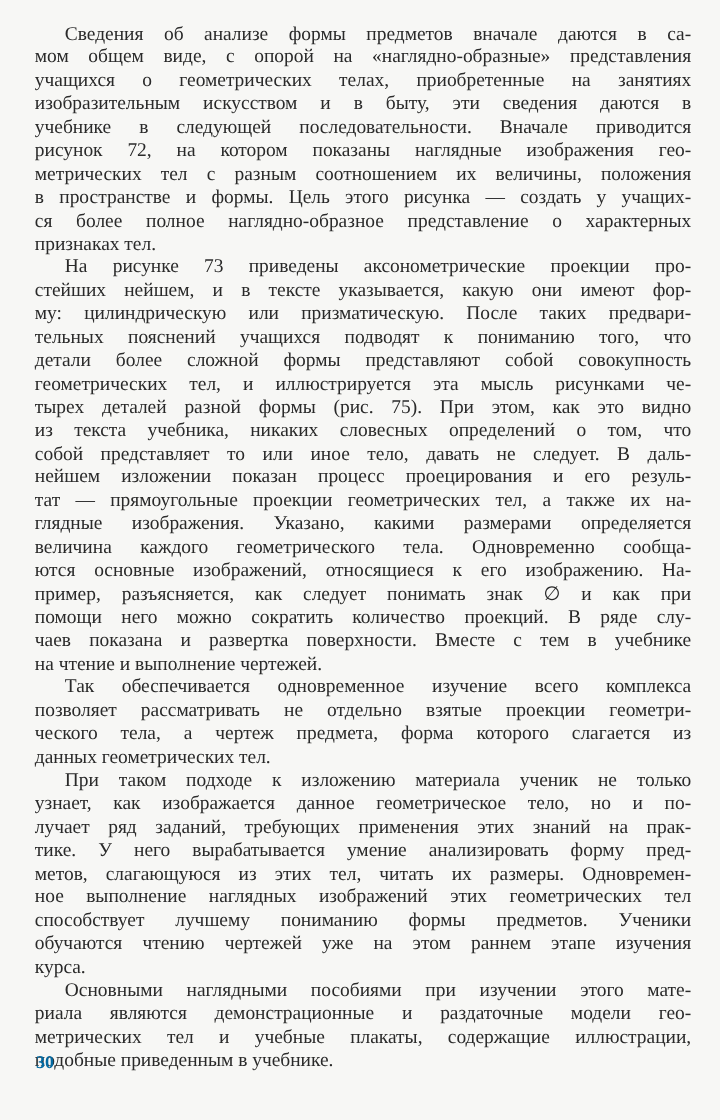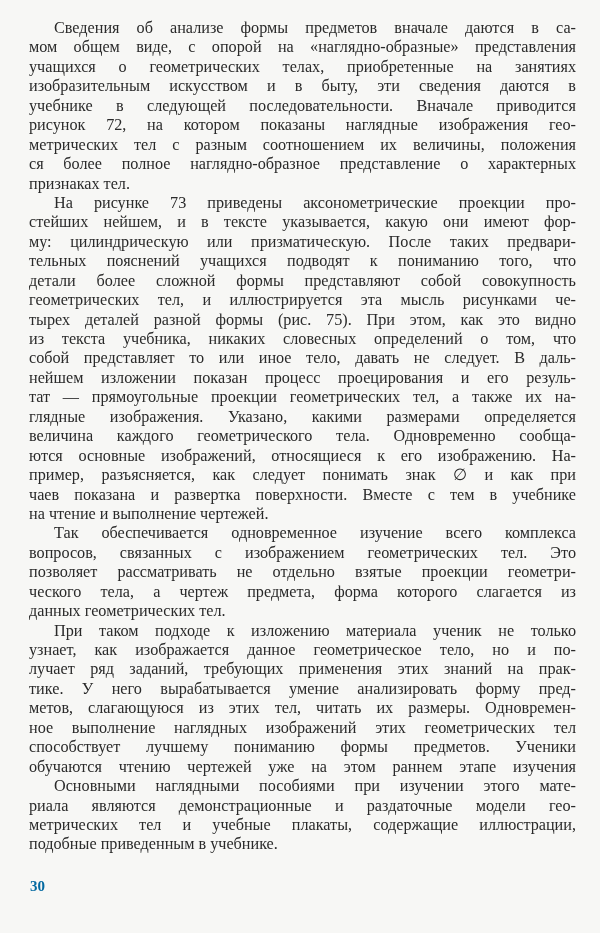--- a/index.html
+++ b/index.html
@@ -42,61 +42,63 @@
 <div class="page">
 
   <div>
     <span class="line indent">Сведения об анализе формы предметов вначале даются в са-</span>
     <span class="line">мом общем виде, с опорой на «наглядно-образные» представления</span>
     <span class="line">учащихся о геометрических телах, приобретенные на занятиях</span>
     <span class="line">изобразительным искусством и в быту, эти сведения даются в</span>
     <span class="line">учебнике в следующей последовательности. Вначале приводится</span>
     <span class="line">рисунок 72, на котором показаны наглядные изображения гео-</span>
     <span class="line">метрических тел с разным соотношением их величины, положения</span>
+    <span class="line">в пространстве и формы. Цель этого рисунка — создать у учащих-</span>
     <span class="line">ся более полное наглядно-образное представление о характерных</span>
     <span class="line last">признаках тел.</span>
   </div>
 
   <div>
     <span class="line indent">На рисунке 73 приведены аксонометрические проекции про-</span>
     <span class="line">стейших нейшем, и в тексте указывается, какую они имеют фор-</span>
     <span class="line">му: цилиндрическую или призматическую. После таких предвари-</span>
     <span class="line">тельных пояснений учащихся подводят к пониманию того, что</span>
     <span class="line">детали более сложной формы представляют собой совокупность</span>
     <span class="line">геометрических тел, и иллюстрируется эта мысль рисунками че-</span>
     <span class="line">тырех деталей разной формы (рис. 75). При этом, как это видно</span>
     <span class="line">из текста учебника, никаких словесных определений о том, что</span>
     <span class="line">собой представляет то или иное тело, давать не следует. В даль-</span>
     <span class="line">нейшем изложении показан процесс проецирования и его резуль-</span>
     <span class="line">тат — прямоугольные проекции геометрических тел, а также их на-</span>
     <span class="line">глядные изображения. Указано, какими размерами определяется</span>
     <span class="line">величина каждого геометрического тела. Одновременно сообща-</span>
     <span class="line">ются основные изображений, относящиеся к его изображению. На-</span>
     <span class="line">пример, разъясняется, как следует понимать знак ∅ и как при</span>
+    <span class="line">помощи него можно сократить количество проекций. В ряде слу-</span>
     <span class="line">чаев показана и развертка поверхности. Вместе с тем в учебнике</span>
     <span class="line last">на чтение и выполнение чертежей.</span>
   </div>
 
   <div>
     <span class="line indent">Так обеспечивается одновременное изучение всего комплекса</span>
-    <span class="line">вопросов, связанных с изображением геометрических тел. Это</span>
     <span class="line">позволяет рассматривать не отдельно взятые проекции геометри-</span>
     <span class="line">ческого тела, а чертеж предмета, форма которого слагается из</span>
     <span class="line last">данных геометрических тел.</span>
   </div>
 
   <div>
     <span class="line indent">При таком подходе к изложению материала ученик не только</span>
     <span class="line">узнает, как изображается данное геометрическое тело, но и по-</span>
     <span class="line">лучает ряд заданий, требующих применения этих знаний на прак-</span>
     <span class="line">тике. У него вырабатывается умение анализировать форму пред-</span>
     <span class="line">метов, слагающуюся из этих тел, читать их размеры. Одновремен-</span>
     <span class="line">ное выполнение наглядных изображений этих геометрических тел</span>
     <span class="line">способствует лучшему пониманию формы предметов. Ученики</span>
     <span class="line">обучаются чтению чертежей уже на этом раннем этапе изучения</span>
+    <span class="line last">курса.</span>
   </div>
 
   <div>
     <span class="line indent">Основными наглядными пособиями при изучении этого мате-</span>
     <span class="line">риала являются демонстрационные и раздаточные модели гео-</span>
     <span class="line">метрических тел и учебные плакаты, содержащие иллюстрации,</span>
     <span class="line last">подобные приведенным в учебнике.</span>
   </div>
 
 </div>

